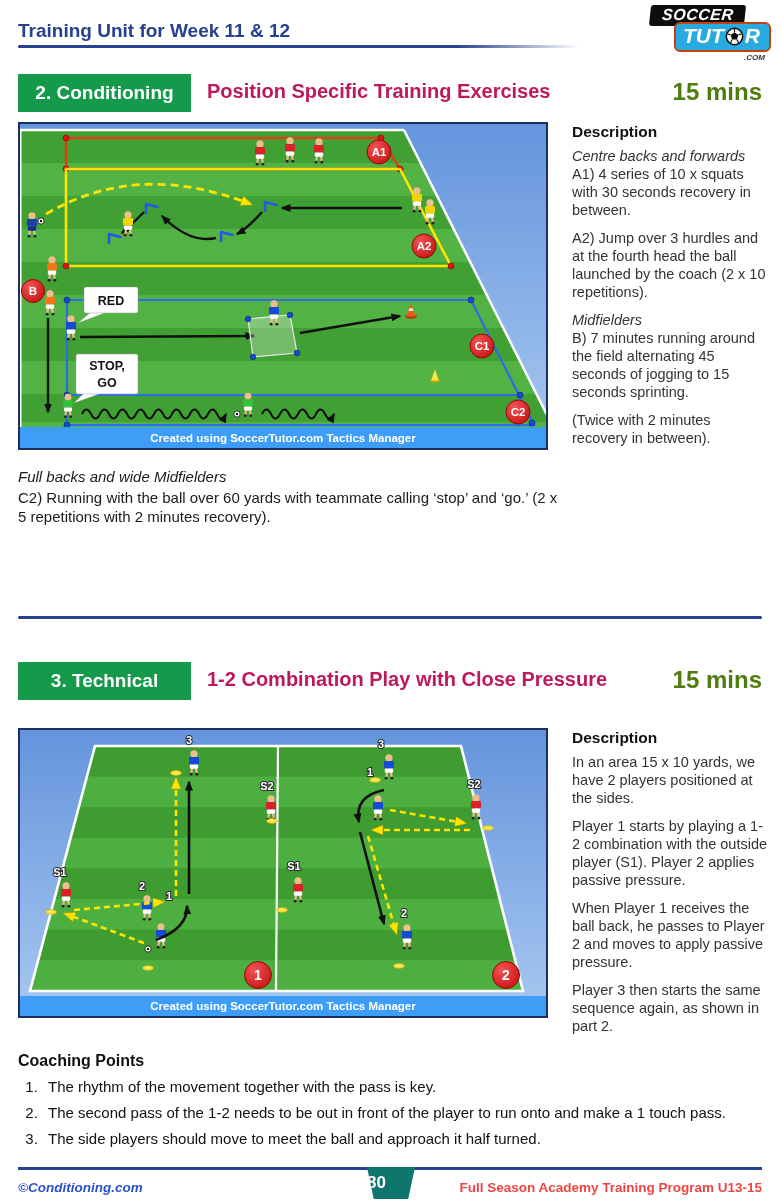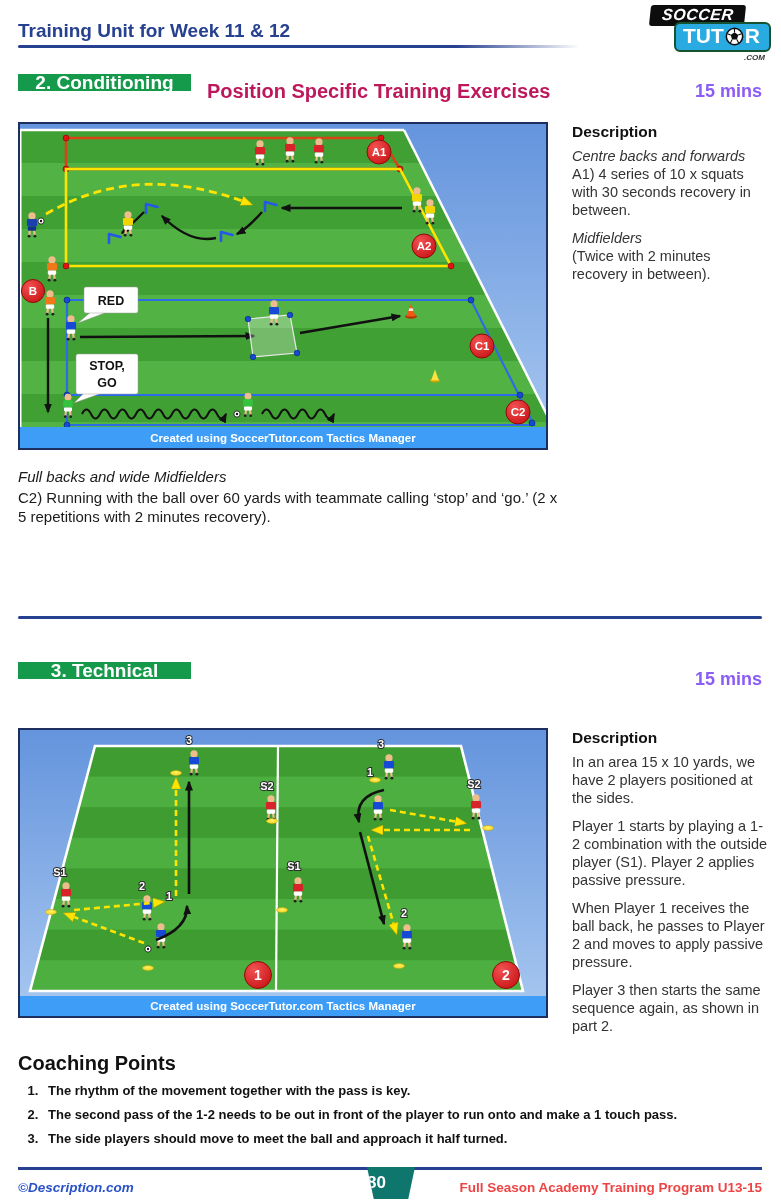--- a/index.html
+++ b/index.html
@@ -6,46 +6,46 @@
   .page{position:relative;width:781px;height:1200px;background:#ffffff;margin:0 auto;
         font-family:"Liberation Sans",sans-serif;overflow:hidden;}
   
   .hdr-title{position:absolute;left:18px;top:20px;font-size:19px;font-weight:bold;color:#26418f;}
   .hdr-rule{position:absolute;left:18px;top:45px;width:562px;height:3px;
             background:linear-gradient(to right,#26418f 78%,rgba(38,65,143,0));border-radius:2px;}
   .logo{position:absolute;top:3px;right:10px;width:170px;height:58px;}
   .logo-black{position:absolute;top:0;right:24px;background:#0d0d0d;color:#fff;font-style:italic;
               font-weight:bold;font-size:16px;letter-spacing:.5px;padding:1px 12px 2px;
               border-radius:5px;border:2px solid #fff;transform:skewX(-6deg);}
-  .logo-blue{position:absolute;top:19px;right:0;background:#29abe2;color:#fff;
+  .logo-blue{position:absolute;top:19px;right:0;background:#29abe2;color:#fff;font-style:italic;
              font-weight:bold;font-size:21px;padding:0 9px 2px 7px;border-radius:6px;
-             border:2px solid #14532d;display:flex;align-items:center;gap:1px;}
+             border:2px solid #c2410c;display:flex;align-items:center;gap:1px;}
   .logo-com{position:absolute;top:50px;right:6px;font-size:8px;font-weight:bold;font-style:italic;color:#333;text-align:right;}
   
-  .sec-badge{position:absolute;left:18px;width:173px;height:17px;background:#149a4a;color:#fff;
+  .sec-badge{position:absolute;left:18px;width:173px;height:38px;background:#149a4a;color:#fff;
              font-size:19px;font-weight:bold;display:flex;align-items:center;justify-content:center;}
   .sec-title{position:absolute;left:207px;height:35px;line-height:35px;color:#be185d;
              font-size:20px;font-weight:bold;}
-  .sec-mins{position:absolute;right:19px;height:35px;line-height:35px;color:#8b5cf6;
-            font-size:18px;font-weight:bold;}
+  .sec-mins{position:absolute;right:19px;height:35px;line-height:35px;color:#4d7c0f;
+            font-size:24px;font-weight:bold;}
   .s1{top:74px;} .s2{top:662px;}
   
   .desc{position:absolute;left:572px;width:196px;font-size:14.5px;line-height:1.24;color:#333;}
   .desc h4{margin:0 0 7px;font-size:15.5px;color:#111;}
   .desc .grp{font-style:italic;}
   .desc p{margin:0 0 10px;}
   
   .notes{position:absolute;left:18px;top:468px;width:548px;font-size:15px;line-height:1.22;color:#1a1a1a;}
   .notes .grp{font-style:italic;}
   .notes p{margin:3px 0 0;}
   .notes p+p{margin-top:13px;}
   .divider{position:absolute;left:18px;top:616px;width:744px;height:2.5px;background:#26418f;border-radius:2px;}
   .coaching{position:absolute;left:18px;top:1052px;width:744px;color:#111;}
-  .coaching h4{margin:0;font-size:20px;}
-  .coaching ol{margin:8px 0 0;padding-left:24px;font-size:13px;font-weight:bold;}
+  .coaching h4{margin:0;font-size:16px;}
+  .coaching ol{margin:8px 0 0;padding-left:24px;font-size:15px;}
   .coaching li{margin-bottom:9px;padding-left:6px;}
   
   .dia{position:absolute;left:18px;}
   .d1{top:122px;width:530px;height:328px;}
   .d2{top:728px;width:530px;height:290px;}
   svg text{font-family:"Liberation Sans",sans-serif;}
   .bt{fill:#fff;font-weight:bold;font-size:11.5px;text-anchor:middle;}
   .bt2{fill:#fff;font-weight:bold;font-size:14px;text-anchor:middle;}
   .lb{fill:#fff;font-weight:bold;font-size:11px;text-anchor:middle;stroke:#2a2a2a;
       stroke-width:2px;paint-order:stroke;}
@@ -302,32 +302,35 @@
     <rect x="2" y="305" width="526" height="21" fill="#3e9ef7"></rect>
     <text x="265" y="319.5" class="cap">Created using SoccerTutor.com Tactics Manager</text>
     <rect x="1" y="1" width="528" height="326" fill="none" stroke="#1d2f5e" stroke-width="2"></rect>
   </svg>
   </div>
 
   <div class="desc" style="top:122px">
     <h4>Description</h4>
     <div class="grp">Centre backs and forwards</div>
     <p>A1) 4 series of 10 x squats with 30 seconds recovery in between.</p>
+    <p>A2) Jump over 3 hurdles and at the fourth head the ball launched by the coach (2 x 10 repetitions).</p>
     <div class="grp">Midfielders</div>
+    <p>B) 7 minutes running around the field alternating 45 seconds of jogging to 15 seconds sprinting.</p>
     <p>(Twice with 2 minutes recovery in between).</p>
   </div>
 
   <div class="notes">
     <div class="grp">Full backs and wide Midfielders</div>
     <p>C2) Running with the ball over 60 yards with teammate calling ‘stop’ and ‘go.’ (2 x 5 repetitions with 2 minutes recovery).</p>
   </div>
 
   <div class="divider"></div>
 
   <div class="sec-badge s2">3. Technical</div>
+  <div class="sec-title s2">1-2 Combination Play with Close Pressure</div>
   <div class="sec-mins s2">15 mins</div>
 
   <div class="dia d2">
   <svg viewBox="0 0 530 290" width="530" height="290">
     <rect x="0" y="0" width="530" height="290" fill="url(#sky)"></rect>
     <clipPath id="cf2">
           <polygon points="77,18 443,18 505,263 12,263"></polygon>
         </clipPath>
     <g clip-path="url(#cf2)">
       <rect x="0" y="0" width="530" height="290" fill="#3f9c31"></rect>
@@ -409,17 +412,17 @@
   <div class="coaching">
     <h4>Coaching Points</h4>
     <ol>
       <li>The rhythm of the movement together with the pass is key.</li>
       <li>The second pass of the 1-2 needs to be out in front of the player to run onto and make a 1 touch pass.</li>
       <li>The side players should move to meet the ball and approach it half turned.</li>
     </ol>
   </div>
 
   <div class="ftr-line"></div>
-  <div class="ftr-left">©Description.com</div>
+  <div class="ftr-left">©Conditioning.com</div>
   <div class="ftr-page">80</div>
   <div class="ftr-right">Full Season Academy Training Program U13-15</div>
 
 </div>
 
 </body></html>

